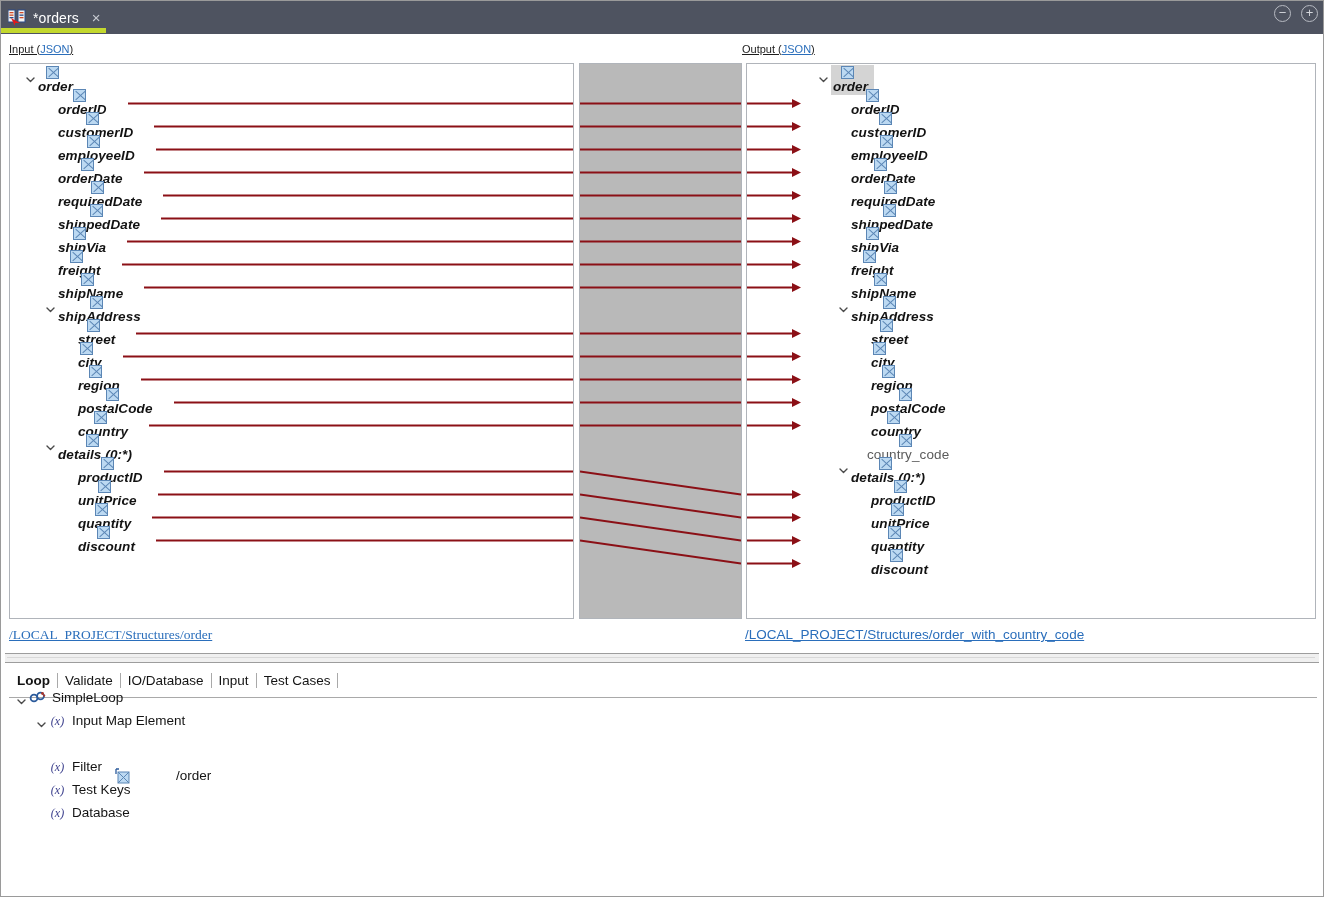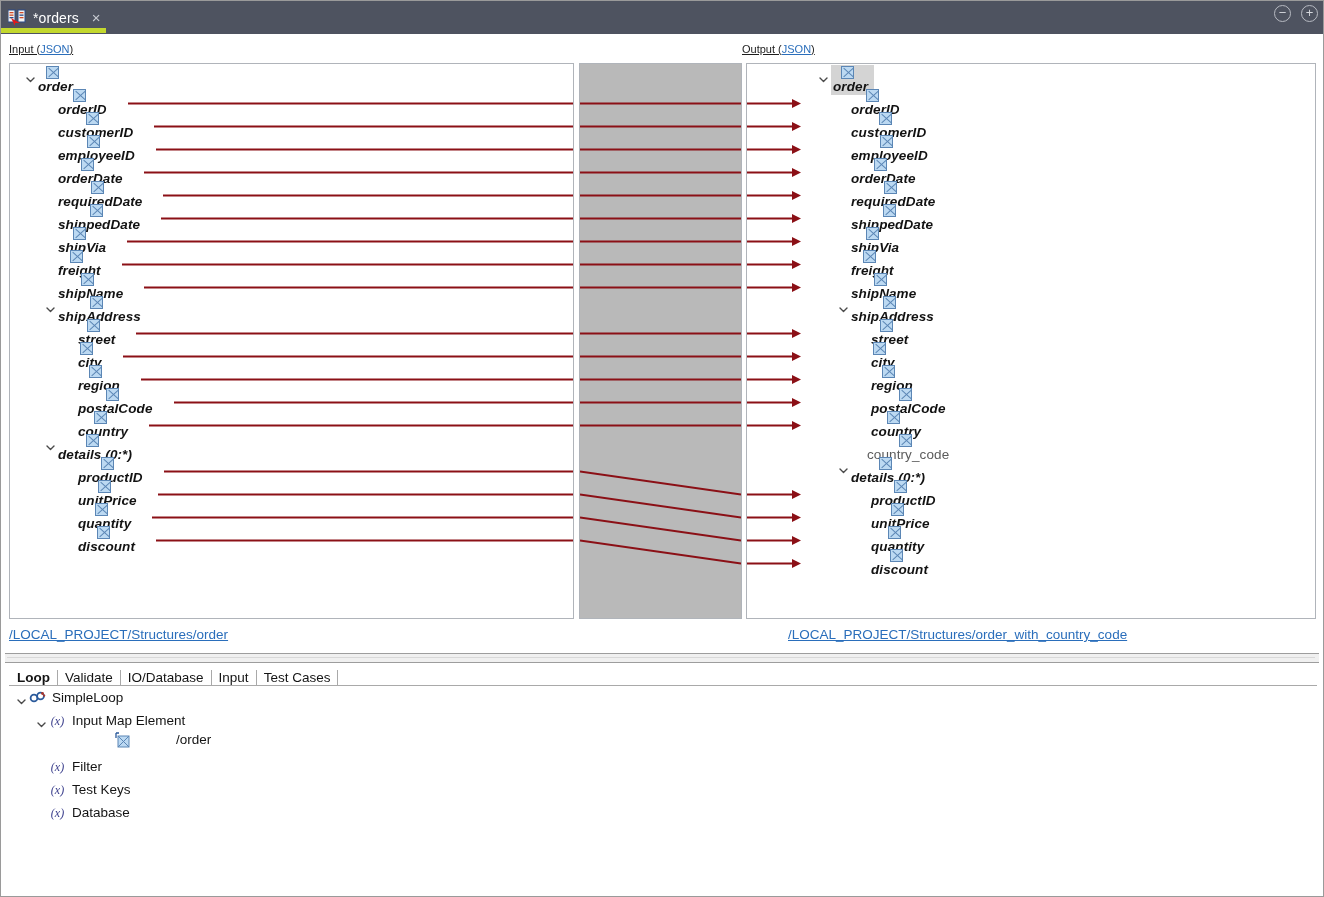--- a/index.html
+++ b/index.html
@@ -141,22 +141,22 @@
     position: absolute; left: 4px; top: 652px; width: 1314px; height: 10px;
     background: #f0f0f0; border-top: 1px solid #9d9d9d; border-bottom: 1px solid #9d9d9d;
   }
   .sash-grip {
     position: absolute; left: 2px; top: 3px; width: 1308px; height: 2px;
     border-top: 1px solid #d8d8d8;
   }
 
   
   .tabstrip {
-    position: absolute; left: 8px; top: 663px; width: 1308px; height: 22px;
-    display: flex; align-items: flex-end;
+    position: absolute; left: 8px; top: 663px; width: 1308px; height: 34px;
+    display: flex; align-items: center;
     border-bottom: 1px solid #a9a9a9;
   }
   .btab {
     padding: 0 7px; display: flex; align-items: center;
     font-size: 13.5px; color: #141414; cursor: pointer;
     border-right: 1px solid #a9a9a9; background: #ffffff;
   }
   .btab:first-child { border-left: 1px solid #ffffff; }
   .btab.active { font-weight: bold; }
   .tabstrip-fill { flex: 1; }
@@ -622,22 +622,22 @@
             <span class="twisty"></span>
             <span class="lbl-wrap">
               <span class="chk"></span>
               <span class="lbl ">discount</span>
             </span>
           </div>
         </div>
     </div>
   </div>
 
-  <div class="pathlink" style="left:8px; top:626px;">/LOCAL_PROJECT/Structures/order</div>
-  <div class="pathlink" style="left:744px; top:626px;margin-left:43px;">/LOCAL_PROJECT/Structures/order_with_country_code</div>
+  <div class="pathlink" style="left:8px; top:626px;font-family:Liberation Serif, serif;">/LOCAL_PROJECT/Structures/order</div>
+  <div class="pathlink" style="left:744px; top:626px;">/LOCAL_PROJECT/Structures/order_with_country_code</div>
 
   <div class="sash">
     <div class="sash-grip"></div>
   </div>
 
   <div class="tabstrip" id="bottom-tabs">
       <div class="btab active">Loop</div>
       <div class="btab">Validate</div>
       <div class="btab">IO/Database</div>
       <div class="btab">Input</div>
@@ -668,21 +668,21 @@
             <path d="M1 3 L4.5 6.5 L8 3" fill="none" stroke="#4a4a4a" stroke-width="1.4" stroke-linecap="round" stroke-linejoin="round"></path>
           </svg>
         </span>
         <span class="bicon">
           <svg width="17" height="16" viewBox="0 0 17 16">
             <text x="8.5" y="12" font-family="Liberation Serif, serif" font-size="12" font-style="italic" fill="#3b3f8c" text-anchor="middle">(x)</text>
           </svg>
         </span>
         <span>Input Map Element</span>
       </div>
-      <div class="brow" style="top: 731px; left: 58px; gap: 39px;">
+      <div class="brow" style="top: 767px; left: 58px; gap: 39px;">
         <span class="twisty"></span>
         <span class="bicon">
           <svg width="17" height="16" viewBox="0 0 17 16">
             <rect x="4" y="4" width="11" height="11" fill="#bcd9f2" stroke="#5b86b5" stroke-width="1"></rect>
             <line x1="4" y1="4" x2="15" y2="15" stroke="#5b86b5" stroke-width="1"></line>
             <line x1="15" y1="4" x2="4" y2="15" stroke="#5b86b5" stroke-width="1"></line>
             <path d="M2 1 L2 6 M2 1 L5 1" stroke="#2b5a9b" stroke-width="1.3" fill="none"></path>
           </svg>
         </span>
         <span>/order</span>

